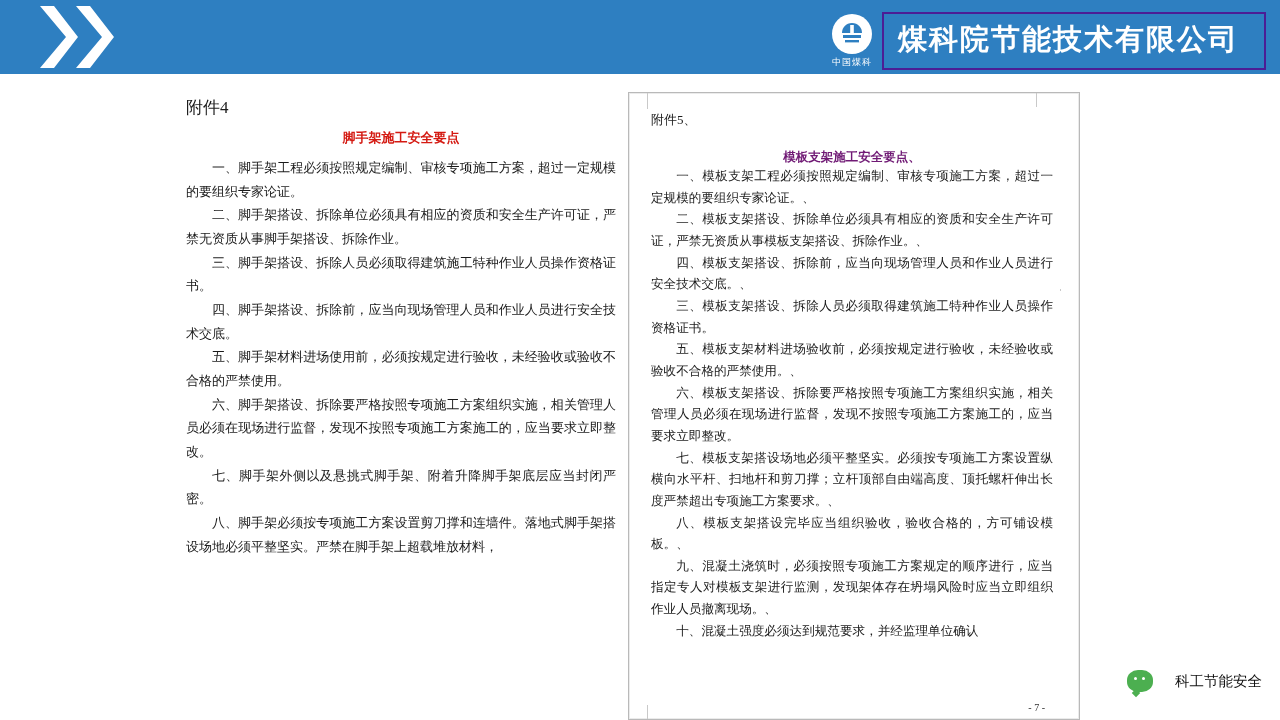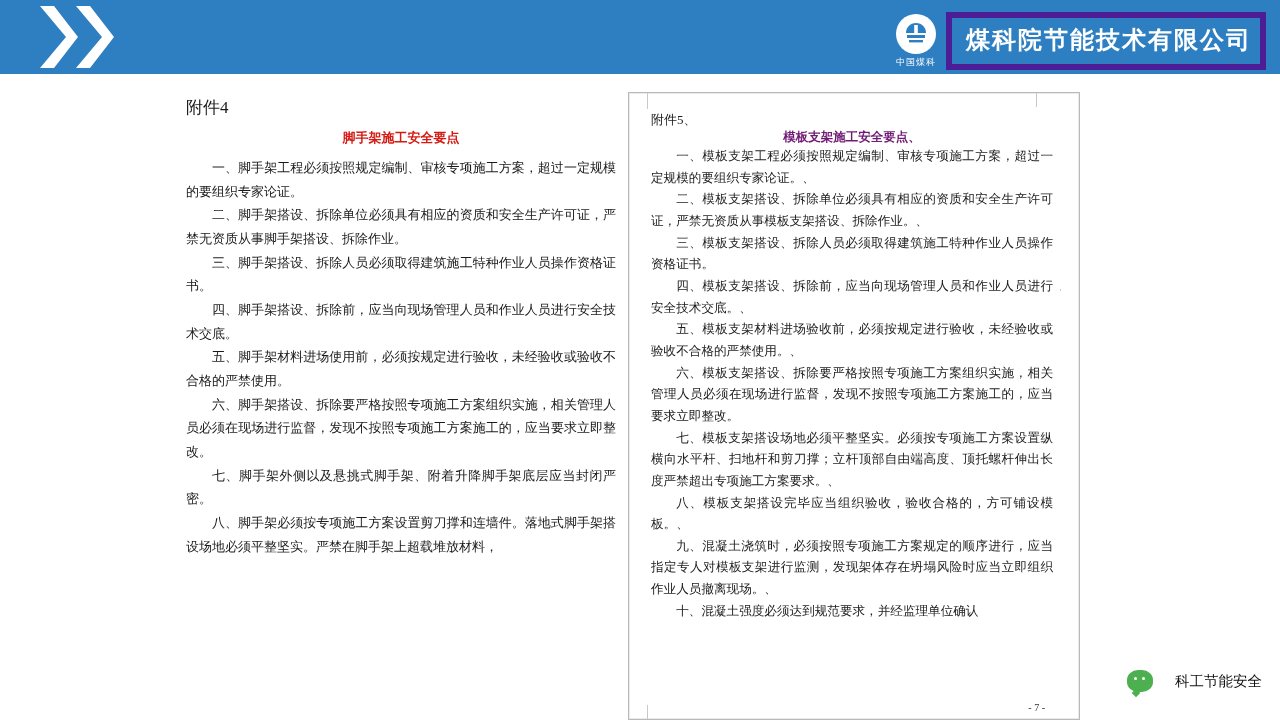--- a/index.html
+++ b/index.html
@@ -32,25 +32,25 @@
   .logo-block { display:flex; flex-direction:column; align-items:center; }
   .logo-mark {
     width:40px; height:40px; border-radius:50%;
     background:#ffffff; display:flex; align-items:center; justify-content:center;
   }
   .logo-sub {
     font-size:9px; color:#ffffff; margin-top:2px; letter-spacing:1px;
     font-family:"DejaVu Sans", sans-serif;
   }
   .company-name {
-    border:6px solid #4c1d95;
+    border:2px solid #4c1d95;
     color:#ffffff;
-    font-size:24px;
+    font-size:29px;
     letter-spacing:2px;
-    padding:6px 8px 8px 14px;
+    padding:6px 25px 8px 14px;
     font-family:"DejaVu Sans", sans-serif;
     font-weight:bold;
     white-space:nowrap;
   }
 
   
   .doc-left {
     position:absolute; left:186px; top:96px; width:430px; height:616px;
     color:#1a1a1a;
   }
@@ -68,21 +68,21 @@
 
   
   .doc-right {
     position:absolute; left:628px; top:92px; width:452px; height:628px;
     background:#ffffff;
     border:1px solid #b9b9b9;
     box-shadow:0 0 0 1px #ebebeb inset;
     overflow:hidden;
   }
   .sheet-inner { padding:18px 26px 0 22px; color:#1c1c1c; }
-  .sheet-inner .attach { font-size:13px; margin-bottom:0; }
+  .sheet-inner .attach { font-size:13px; margin-bottom:20px; }
   .sheet-inner .title {
     color:#701a75; font-size:12.5px; font-weight:bold;
     text-align:center; 
   }
   .sheet-inner p.body {
     font-size:12.6px; line-height:1.72; text-indent:2em; text-align:justify;
   }
   .page-num {
     position:absolute; right:34px; bottom:6px;
     font-size:10px; color:#333;
@@ -169,22 +169,22 @@
   <div class="crop-mark cm1"></div>
   <div class="crop-mark cm2"></div>
   <div class="crop-mark cm3"></div>
   <div class="crop-mark cm4"></div>
 
   <div class="sheet-inner">
     <div class="attach">附件5、</div>
     <div class="title">模板支架施工安全要点、</div>
     <p class="body">一、模板支架工程必须按照规定编制、审核专项施工方案，超过一定规模的要组织专家论证。、</p>
     <p class="body">二、模板支架搭设、拆除单位必须具有相应的资质和安全生产许可证，严禁无资质从事模板支架搭设、拆除作业。、</p>
+    <p class="body">四、模板支架搭设、拆除前，应当向现场管理人员和作业人员进行安全技术交底。、</p>
     <p class="body">三、模板支架搭设、拆除人员必须取得建筑施工特种作业人员操作资格证书。</p>
-    <p class="body">四、模板支架搭设、拆除前，应当向现场管理人员和作业人员进行安全技术交底。、</p>
     <p class="body">五、模板支架材料进场验收前，必须按规定进行验收，未经验收或验收不合格的严禁使用。、</p>
     <p class="body">六、模板支架搭设、拆除要严格按照专项施工方案组织实施，相关管理人员必须在现场进行监督，发现不按照专项施工方案施工的，应当要求立即整改。</p>
     <p class="body">七、模板支架搭设场地必须平整坚实。必须按专项施工方案设置纵横向水平杆、扫地杆和剪刀撑；立杆顶部自由端高度、顶托螺杆伸出长度严禁超出专项施工方案要求。、</p>
     <p class="body">八、模板支架搭设完毕应当组织验收，验收合格的，方可铺设模板。、</p>
     <p class="body">九、混凝土浇筑时，必须按照专项施工方案规定的顺序进行，应当指定专人对模板支架进行监测，发现架体存在坍塌风险时应当立即组织作业人员撤离现场。、</p>
     <p class="body">十、混凝土强度必须达到规范要求，并经监理单位确认</p>
   </div>
   <div class="page-num">- 7 -</div>
 </div>
 

